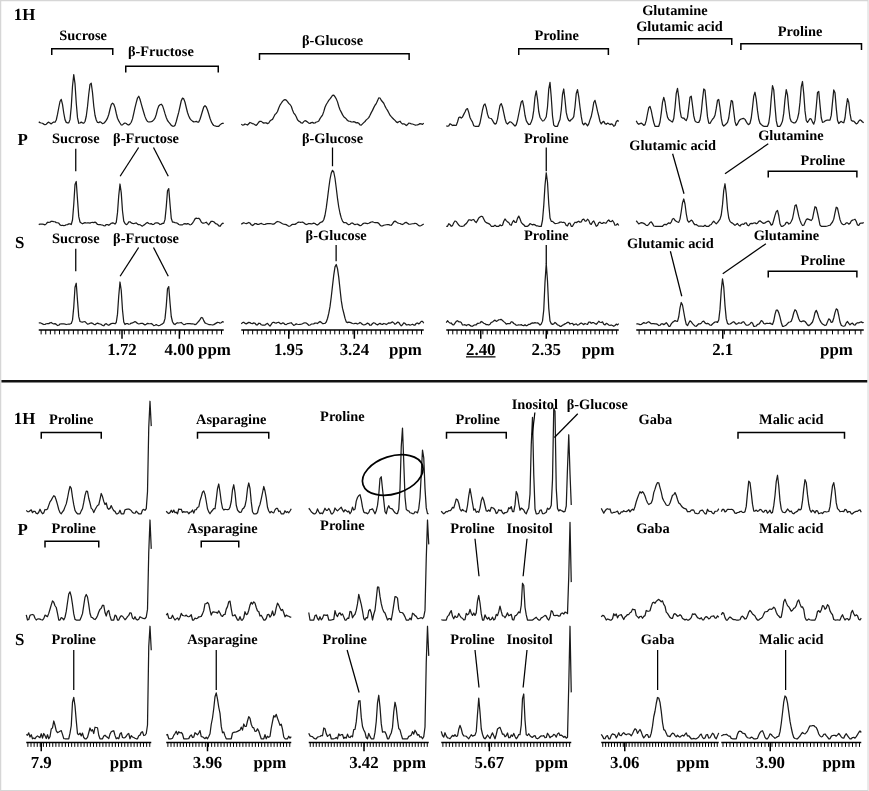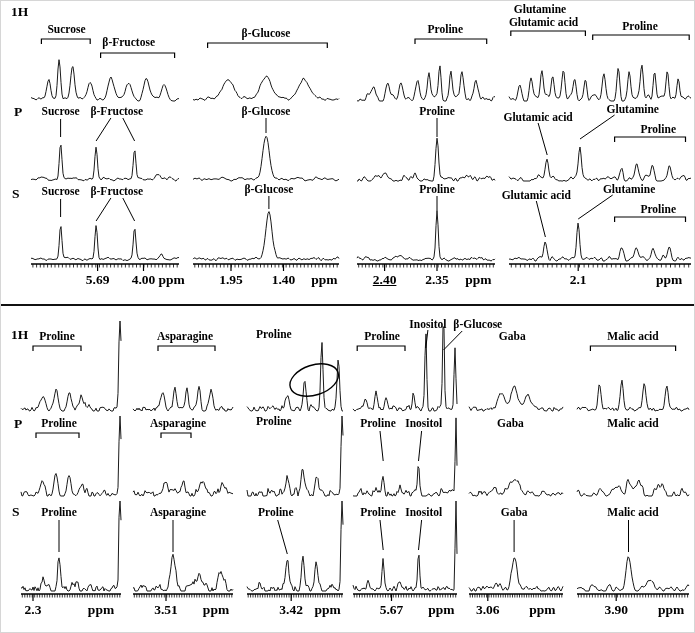--- a/index.html
+++ b/index.html
@@ -94,21 +94,21 @@
             <line x1="124.0" y1="1" x2="124.0" y2="4.5" stroke="#000" stroke-width="0.8"></line>
             <line x1="127.7" y1="1" x2="127.7" y2="4.5" stroke="#000" stroke-width="0.8"></line>
             <line x1="131.4" y1="1" x2="131.4" y2="4.5" stroke="#000" stroke-width="0.8"></line>
             <line x1="135.1" y1="1" x2="135.1" y2="4.5" stroke="#000" stroke-width="0.8"></line>
             <line x1="138.8" y1="1" x2="138.8" y2="4.5" stroke="#000" stroke-width="0.8"></line>
             <line x1="142.5" y1="1" x2="142.5" y2="4.5" stroke="#000" stroke-width="0.8"></line>
             <line x1="146.2" y1="1" x2="146.2" y2="4.5" stroke="#000" stroke-width="0.8"></line>
             <line x1="66.6" y1="1" x2="66.6" y2="8" stroke="#000" stroke-width="1.2"></line>
             <line x1="112.5" y1="1" x2="112.5" y2="8" stroke="#000" stroke-width="1.2"></line>
           </svg>
-          <div class="axis-num" style="left: 45%;">5.69</div>
+          <div class="axis-num" style="left: 45%;">1.72</div>
           <div class="axis-num" style="left: 76%;">4.00</div>
           <div class="axis-num" style="left: 95%;">ppm</div>
         </div>
       </div>
       <div class="col" style="left: 192px; width: 146px;">
         <div class="cell" style="top: 0px; height: 100px;">
           <svg width="146" height="100">
             <polyline points="0.0,96.3 1.0,97.1 2.0,96.9 3.0,96.2 4.0,96.6 5.0,97.0 6.0,96.0 7.0,95.0 8.0,95.4 9.0,95.9 10.0,96.1 11.0,96.9 12.0,97.3 13.0,96.2 14.0,94.7 15.0,94.0 16.0,94.1 17.0,94.9 18.0,95.5 19.0,95.3 20.0,95.3 21.0,95.9 22.0,95.4 23.0,93.8 24.0,93.0 25.0,92.5 26.0,90.6 27.0,88.6 28.0,87.7 29.0,86.2 30.0,83.4 31.0,81.1 32.0,79.6 33.0,78.1 34.0,77.1 35.0,76.7 36.0,77.1 37.0,78.3 38.0,79.7 39.0,80.6 40.0,82.0 41.0,85.0 42.0,87.5 43.0,88.6 44.0,90.4 45.0,92.8 46.0,93.9 47.0,94.4 48.0,95.4 49.0,95.5 50.0,94.3 51.0,93.5 52.0,93.9 53.0,94.6 54.0,95.5 55.0,95.7 56.0,95.1 57.0,94.9 58.0,95.5 59.0,95.4 60.0,94.6 61.0,94.4 62.0,93.8 63.0,91.9 64.0,90.4 65.0,89.1 66.0,86.3 67.0,82.8 68.0,80.6 69.0,79.0 70.0,77.3 71.0,76.1 72.0,74.8 73.0,73.3 74.0,73.1 75.0,74.4 76.0,76.1 77.0,78.5 78.0,82.0 79.0,84.8 80.0,86.7 81.0,88.7 82.0,90.4 83.0,91.2 84.0,92.1 85.0,93.4 86.0,93.9 87.0,94.0 88.0,94.5 89.0,94.6 90.0,94.3 91.0,94.7 92.0,95.3 93.0,95.1 94.0,95.6 95.0,96.9 96.0,97.1 97.0,96.1 98.0,95.1 99.0,94.2 100.0,92.9 101.0,92.1 102.0,91.1 103.0,89.2 104.0,87.1 105.0,85.3 106.0,83.1 107.0,81.2 108.0,79.9 109.0,77.6 110.0,75.3 111.0,75.4 112.0,77.2 113.0,78.4 114.0,79.6 115.0,81.9 116.0,83.8 117.0,85.3 118.0,87.2 119.0,89.1 120.0,90.3 121.0,91.4 122.0,92.4 123.0,93.3 124.0,94.5 125.0,95.1 126.0,94.4 127.0,94.0 128.0,95.3 129.0,96.2 130.0,96.0 131.0,96.5 132.0,97.4 133.0,96.7 134.0,95.5 135.0,95.6 136.0,96.1 137.0,96.2 138.0,96.6 139.0,97.0 140.0,97.0 141.0,96.9 142.0,96.5 143.0,95.9 144.0,96.1 145.0,96.5 146.0,95.5" fill="none" stroke="#1b1b1b" stroke-width="1" stroke-linejoin="round"></polyline>
             <path d="M 14.6 45 L 14.6 40 L 134.3 40 L 134.3 45" fill="none" stroke="#000" stroke-width="1.2"></path>
           </svg>
@@ -168,21 +168,21 @@
             <line x1="125.9" y1="1" x2="125.9" y2="4.5" stroke="#000" stroke-width="0.8"></line>
             <line x1="129.6" y1="1" x2="129.6" y2="4.5" stroke="#000" stroke-width="0.8"></line>
             <line x1="133.2" y1="1" x2="133.2" y2="4.5" stroke="#000" stroke-width="0.8"></line>
             <line x1="136.9" y1="1" x2="136.9" y2="4.5" stroke="#000" stroke-width="0.8"></line>
             <line x1="140.5" y1="1" x2="140.5" y2="4.5" stroke="#000" stroke-width="0.8"></line>
             <line x1="144.2" y1="1" x2="144.2" y2="4.5" stroke="#000" stroke-width="0.8"></line>
             <line x1="38.0" y1="1" x2="38.0" y2="8" stroke="#000" stroke-width="1.2"></line>
             <line x1="90.5" y1="1" x2="90.5" y2="8" stroke="#000" stroke-width="1.2"></line>
           </svg>
           <div class="axis-num" style="left: 26%;">1.95</div>
-          <div class="axis-num" style="left: 62%;">1.40</div>
+          <div class="axis-num" style="left: 62%;">3.24</div>
           <div class="axis-num" style="left: 90%;">ppm</div>
         </div>
       </div>
       <div class="col" style="left: 356px; width: 138px;">
         <div class="cell" style="top: 0px; height: 100px;">
           <svg width="138" height="100">
             <polyline points="0.0,97.7 1.0,98.0 2.0,97.7 3.0,96.0 4.0,96.6 5.0,97.4 6.0,97.1 7.0,97.3 8.0,97.3 9.0,94.6 10.0,91.1 11.0,90.6 12.0,91.5 13.0,90.6 14.0,88.5 15.0,86.6 16.0,84.4 17.0,83.9 18.0,86.9 19.0,91.0 20.0,93.0 21.0,94.7 22.0,97.6 23.0,98.0 24.0,98.0 25.0,98.0 26.0,98.0 27.0,95.4 28.0,90.3 29.0,85.0 30.0,81.1 31.0,80.2 32.0,83.3 33.0,88.3 34.0,91.2 35.0,91.6 36.0,91.8 37.0,93.3 38.0,95.2 39.0,96.3 40.0,95.7 41.0,92.3 42.0,86.4 43.0,81.3 44.0,79.9 45.0,82.6 46.0,87.3 47.0,92.0 48.0,95.3 49.0,96.2 50.0,95.2 51.0,94.4 52.0,94.8 53.0,95.7 54.0,96.8 55.0,97.8 56.0,96.8 57.0,93.2 58.0,88.2 59.0,83.2 60.0,78.6 61.0,77.5 62.0,82.2 63.0,89.2 64.0,93.5 65.0,95.3 66.0,96.6 67.0,96.5 68.0,94.6 69.0,91.7 70.0,85.1 71.0,74.6 72.0,69.7 73.0,76.5 74.0,86.2 75.0,90.8 76.0,92.4 77.0,93.8 78.0,93.6 79.0,92.2 80.0,90.4 81.0,82.6 82.0,68.3 83.0,62.9 84.0,74.8 85.0,89.8 86.0,97.1 87.0,98.0 88.0,98.0 89.0,98.0 90.0,95.0 91.0,92.6 92.0,85.0 93.0,72.6 94.0,68.2 95.0,76.8 96.0,86.9 97.0,91.3 98.0,93.3 99.0,93.9 100.0,92.6 101.0,92.0 102.0,90.3 103.0,82.4 104.0,71.8 105.0,68.7 106.0,74.5 107.0,82.8 108.0,90.1 109.0,95.6 110.0,96.9 111.0,95.5 112.0,96.2 113.0,97.7 114.0,96.1 115.0,92.9 116.0,90.2 117.0,85.3 118.0,79.0 119.0,77.3 120.0,81.3 121.0,85.9 122.0,89.8 123.0,94.2 124.0,96.1 125.0,94.7 126.0,94.1 127.0,95.9 128.0,96.4 129.0,95.5 130.0,95.9 131.0,96.7 132.0,96.1 133.0,96.5 134.0,98.0 135.0,97.4 136.0,94.4 137.0,93.4 138.0,94.1" fill="none" stroke="#1b1b1b" stroke-width="1" stroke-linejoin="round"></polyline>
             <path d="M 58.0 41 L 58.0 36 L 129.7 36 L 129.7 41" fill="none" stroke="#000" stroke-width="1.2"></path>
           </svg>
           <div class="mlabel" style="left: 64%; top: 20px;">Proline</div>
@@ -400,21 +400,21 @@
             <line x1="81.3" y1="1" x2="81.3" y2="4.5" stroke="#000" stroke-width="0.8"></line>
             <line x1="83.8" y1="1" x2="83.8" y2="4.5" stroke="#000" stroke-width="0.8"></line>
             <line x1="86.3" y1="1" x2="86.3" y2="4.5" stroke="#000" stroke-width="0.8"></line>
             <line x1="88.8" y1="1" x2="88.8" y2="4.5" stroke="#000" stroke-width="0.8"></line>
             <line x1="91.3" y1="1" x2="91.3" y2="4.5" stroke="#000" stroke-width="0.8"></line>
             <line x1="93.8" y1="1" x2="93.8" y2="4.5" stroke="#000" stroke-width="0.8"></line>
             <line x1="96.3" y1="1" x2="96.3" y2="4.5" stroke="#000" stroke-width="0.8"></line>
             <line x1="98.8" y1="1" x2="98.8" y2="4.5" stroke="#000" stroke-width="0.8"></line>
             <line x1="12.0" y1="1" x2="12.0" y2="8" stroke="#000" stroke-width="1.2"></line>
           </svg>
-          <div class="axis-num" style="left: 12%;">2.3</div>
+          <div class="axis-num" style="left: 12%;">7.9</div>
           <div class="axis-num" style="left: 80%;">ppm</div>
         </div>
       </div>
       <div class="col" style="left: 132px; width: 100px;">
         <div class="cell" style="top: 0px; height: 95px;">
           <svg width="100" height="95">
             <polyline points="0.0,90.9 1.0,92.2 2.0,92.8 3.0,92.1 4.0,90.2 5.0,91.9 6.0,90.1 7.0,92.1 8.0,91.8 9.0,93.0 10.0,89.2 11.0,89.5 12.0,89.4 13.0,92.0 14.0,91.3 15.0,91.7 16.0,91.5 17.0,91.5 18.0,93.0 19.0,91.8 20.0,91.5 21.0,90.0 22.0,92.5 23.0,89.8 24.0,89.7 25.0,87.8 26.0,87.6 27.0,82.7 28.0,79.4 29.0,75.8 30.0,74.7 31.0,77.5 32.0,83.0 33.0,89.0 34.0,91.5 35.0,93.0 36.0,91.4 37.0,90.2 38.0,88.9 39.0,89.0 40.0,81.5 41.0,72.9 42.0,69.2 43.0,75.6 44.0,83.4 45.0,88.6 46.0,90.0 47.0,89.5 48.0,89.6 49.0,89.7 50.0,89.6 51.0,87.7 52.0,83.2 53.0,73.9 54.0,69.8 55.0,76.1 56.0,86.2 57.0,90.0 58.0,91.3 59.0,92.0 60.0,91.7 61.0,89.2 62.0,88.5 63.0,86.7 64.0,81.9 65.0,73.0 66.0,68.4 67.0,72.7 68.0,83.5 69.0,91.4 70.0,93.0 71.0,93.0 72.0,93.0 73.0,92.2 74.0,88.0 75.0,85.5 76.0,81.1 77.0,76.2 78.0,71.2 79.0,74.8 80.0,80.3 81.0,87.8 82.0,90.8 83.0,92.3 84.0,91.1 85.0,92.0 86.0,92.3 87.0,89.9 88.0,88.7 89.0,88.7 90.0,91.2 91.0,90.8 92.0,93.0 93.0,93.0 94.0,93.0 95.0,90.6 96.0,92.0 97.0,91.3 98.0,92.2 99.0,90.8 100.0,89.0" fill="none" stroke="#1b1b1b" stroke-width="1" stroke-linejoin="round"></polyline>
             <path d="M 25.0 33 L 25.0 28 L 82.0 28 L 82.0 33" fill="none" stroke="#000" stroke-width="1.2"></path>
           </svg>
           <div class="mlabel" style="left: 52%; top: 12px;">Asparagine</div>
@@ -471,21 +471,21 @@
             <line x1="81.3" y1="1" x2="81.3" y2="4.5" stroke="#000" stroke-width="0.8"></line>
             <line x1="83.8" y1="1" x2="83.8" y2="4.5" stroke="#000" stroke-width="0.8"></line>
             <line x1="86.3" y1="1" x2="86.3" y2="4.5" stroke="#000" stroke-width="0.8"></line>
             <line x1="88.8" y1="1" x2="88.8" y2="4.5" stroke="#000" stroke-width="0.8"></line>
             <line x1="91.3" y1="1" x2="91.3" y2="4.5" stroke="#000" stroke-width="0.8"></line>
             <line x1="93.8" y1="1" x2="93.8" y2="4.5" stroke="#000" stroke-width="0.8"></line>
             <line x1="96.3" y1="1" x2="96.3" y2="4.5" stroke="#000" stroke-width="0.8"></line>
             <line x1="98.8" y1="1" x2="98.8" y2="4.5" stroke="#000" stroke-width="0.8"></line>
             <line x1="33.0" y1="1" x2="33.0" y2="8" stroke="#000" stroke-width="1.2"></line>
           </svg>
-          <div class="axis-num" style="left: 33%;">3.51</div>
+          <div class="axis-num" style="left: 33%;">3.96</div>
           <div class="axis-num" style="left: 83%;">ppm</div>
         </div>
       </div>
       <div class="col" style="left: 246px; width: 96px;">
         <div class="cell" style="top: 0px; height: 95px;">
           <svg width="96" height="95">
             <polyline points="0.0,88.6 1.0,89.8 2.0,91.4 3.0,92.3 4.0,93.0 5.0,93.0 6.0,92.1 7.0,89.1 8.0,91.4 9.0,92.9 10.0,92.4 11.0,93.0 12.0,90.9 13.0,88.6 14.0,90.2 15.0,90.2 16.0,88.8 17.0,90.4 18.0,93.0 19.0,93.0 20.0,91.6 21.0,88.4 22.0,89.8 23.0,90.7 24.0,89.7 25.0,88.7 26.0,87.8 27.0,89.9 28.0,91.5 29.0,89.8 30.0,90.6 31.0,91.5 32.0,90.9 33.0,93.0 34.0,91.4 35.0,87.7 36.0,90.1 37.0,89.3 38.0,82.9 39.0,80.0 40.0,78.5 41.0,77.7 42.0,81.8 43.0,87.7 44.0,91.6 45.0,92.3 46.0,92.3 47.0,93.0 48.0,92.1 49.0,89.6 50.0,89.5 51.0,89.1 52.0,91.0 53.0,93.0 54.0,90.6 55.0,86.3 56.0,78.0 57.0,64.8 58.0,63.4 59.0,73.2 60.0,82.3 61.0,91.4 62.0,93.0 63.0,88.7 64.0,86.6 65.0,88.6 66.0,88.9 67.0,89.3 68.0,90.9 69.0,92.2 70.0,92.8 71.0,92.8 72.0,89.4 73.0,72.8 74.0,39.3 75.0,24.5 76.0,51.7 77.0,79.6 78.0,89.4 79.0,90.5 80.0,90.7 81.0,92.2 82.0,92.4 83.0,92.9 84.0,93.0 85.0,91.4 86.0,91.6 87.0,92.3 88.0,88.9 89.0,80.2 90.0,61.5 91.0,42.1 92.0,48.3 93.0,72.7 94.0,88.3 95.0,92.9 96.0,93.0" fill="none" stroke="#1b1b1b" stroke-width="1" stroke-linejoin="round"></polyline>
             <ellipse cx="67.2" cy="62" rx="25.0" ry="15" fill="none" stroke="#000" stroke-width="1.4" transform="rotate(-18 67.2 62)"></ellipse>
           </svg>
           <div class="mlabel" style="left: 28%; top: 10px;">Proline</div>
@@ -624,21 +624,21 @@
             <line x1="94.9" y1="1" x2="94.9" y2="4.5" stroke="#000" stroke-width="0.8"></line>
             <line x1="97.5" y1="1" x2="97.5" y2="4.5" stroke="#000" stroke-width="0.8"></line>
             <line x1="100.1" y1="1" x2="100.1" y2="4.5" stroke="#000" stroke-width="0.8"></line>
             <line x1="102.7" y1="1" x2="102.7" y2="4.5" stroke="#000" stroke-width="0.8"></line>
             <line x1="38.5" y1="1" x2="38.5" y2="8" stroke="#000" stroke-width="1.2"></line>
           </svg>
           <div class="axis-num" style="left: 37%;">5.67</div>
           <div class="axis-num" style="left: 85%;">ppm</div>
         </div>
       </div>
-      <div class="col" style="left: 468px; width: 94px;">
+      <div class="col" style="left: 480px; width: 94px;">
         <div class="cell" style="top: 0px; height: 95px;">
           <svg width="94" height="95">
             <polyline points="0.0,88.7 1.0,90.6 2.0,92.5 3.0,90.8 4.0,89.5 5.0,89.0 6.0,89.4 7.0,89.2 8.0,92.3 9.0,92.4 10.0,91.8 11.0,91.8 12.0,91.4 13.0,90.9 14.0,93.0 15.0,93.0 16.0,91.5 17.0,91.6 18.0,90.6 19.0,91.2 20.0,91.3 21.0,90.7 22.0,89.7 23.0,91.5 24.0,90.2 25.0,89.4 26.0,90.1 27.0,87.2 28.0,83.4 29.0,80.4 30.0,77.7 31.0,75.4 32.0,76.4 33.0,75.3 34.0,76.6 35.0,78.8 36.0,81.9 37.0,84.2 38.0,85.6 39.0,85.0 40.0,84.4 41.0,81.8 42.0,76.1 43.0,73.3 44.0,70.0 45.0,68.1 46.0,68.2 47.0,72.1 48.0,75.7 49.0,80.5 50.0,82.6 51.0,84.2 52.0,86.0 53.0,86.4 54.0,86.2 55.0,84.4 56.0,81.4 57.0,78.2 58.0,77.8 59.0,76.1 60.0,78.2 61.0,81.6 62.0,84.4 63.0,85.1 64.0,86.6 65.0,87.8 66.0,88.5 67.0,88.9 68.0,89.3 69.0,91.4 70.0,91.2 71.0,91.3 72.0,90.1 73.0,89.9 74.0,90.1 75.0,92.5 76.0,92.7 77.0,93.0 78.0,92.8 79.0,90.8 80.0,90.3 81.0,90.1 82.0,91.6 83.0,93.0 84.0,93.0 85.0,89.4 86.0,90.9 87.0,91.2 88.0,91.1 89.0,92.6 90.0,93.0 91.0,91.1 92.0,91.0 93.0,90.8 94.0,88.9" fill="none" stroke="#1b1b1b" stroke-width="1" stroke-linejoin="round"></polyline>
           </svg>
           <div class="mlabel" style="left: 46%; top: 12px;">Gaba</div>
         </div>
         <div class="cell" style="top: 95px; height: 85px;">
           <svg width="94" height="85">
             <polyline points="0.0,80.5 1.0,79.3 2.0,79.5 3.0,81.0 4.0,83.0 5.0,82.2 6.0,82.5 7.0,83.0 8.0,83.0 9.0,82.1 10.0,78.0 11.0,79.5 12.0,78.2 13.0,81.3 14.0,79.4 15.0,79.0 16.0,78.7 17.0,80.7 18.0,82.6 19.0,80.6 20.0,79.8 21.0,78.6 22.0,78.6 23.0,77.2 24.0,76.6 25.0,74.3 26.0,74.7 27.0,74.7 28.0,79.5 29.0,80.3 30.0,81.4 31.0,80.2 32.0,80.0 33.0,81.6 34.0,80.1 35.0,79.5 36.0,75.4 37.0,75.9 38.0,76.0 39.0,75.6 40.0,72.1 41.0,69.3 42.0,68.8 43.0,69.6 44.0,68.1 45.0,67.2 46.0,66.5 47.0,67.4 48.0,68.4 49.0,67.7 50.0,70.5 51.0,72.0 52.0,76.7 53.0,77.7 54.0,79.3 55.0,80.9 56.0,81.6 57.0,81.6 58.0,78.5 59.0,77.9 60.0,78.8 61.0,80.0 62.0,79.7 63.0,78.8 64.0,79.6 65.0,81.8 66.0,82.3 67.0,83.0 68.0,82.4 69.0,83.0 70.0,83.0 71.0,82.2 72.0,81.1 73.0,78.1 74.0,78.5 75.0,78.1 76.0,79.5 77.0,81.1 78.0,81.6 79.0,82.1 80.0,81.2 81.0,82.8 82.0,82.8 83.0,81.0 84.0,80.3 85.0,80.9 86.0,82.1 87.0,81.6 88.0,80.0 89.0,79.9 90.0,79.7 91.0,81.4 92.0,81.4 93.0,79.7 94.0,80.8" fill="none" stroke="#1b1b1b" stroke-width="1" stroke-linejoin="round"></polyline>
           </svg>

